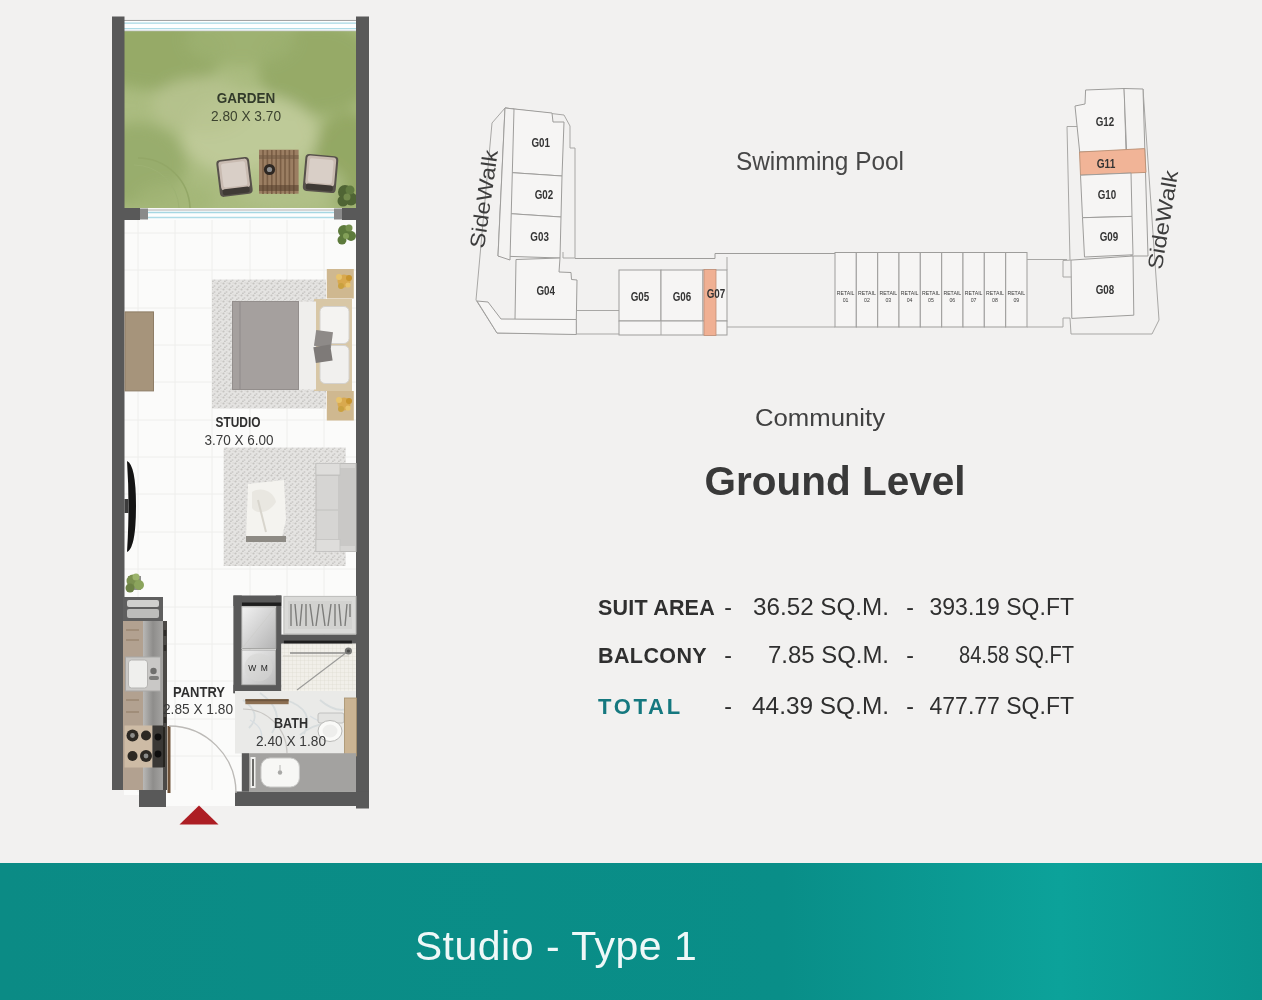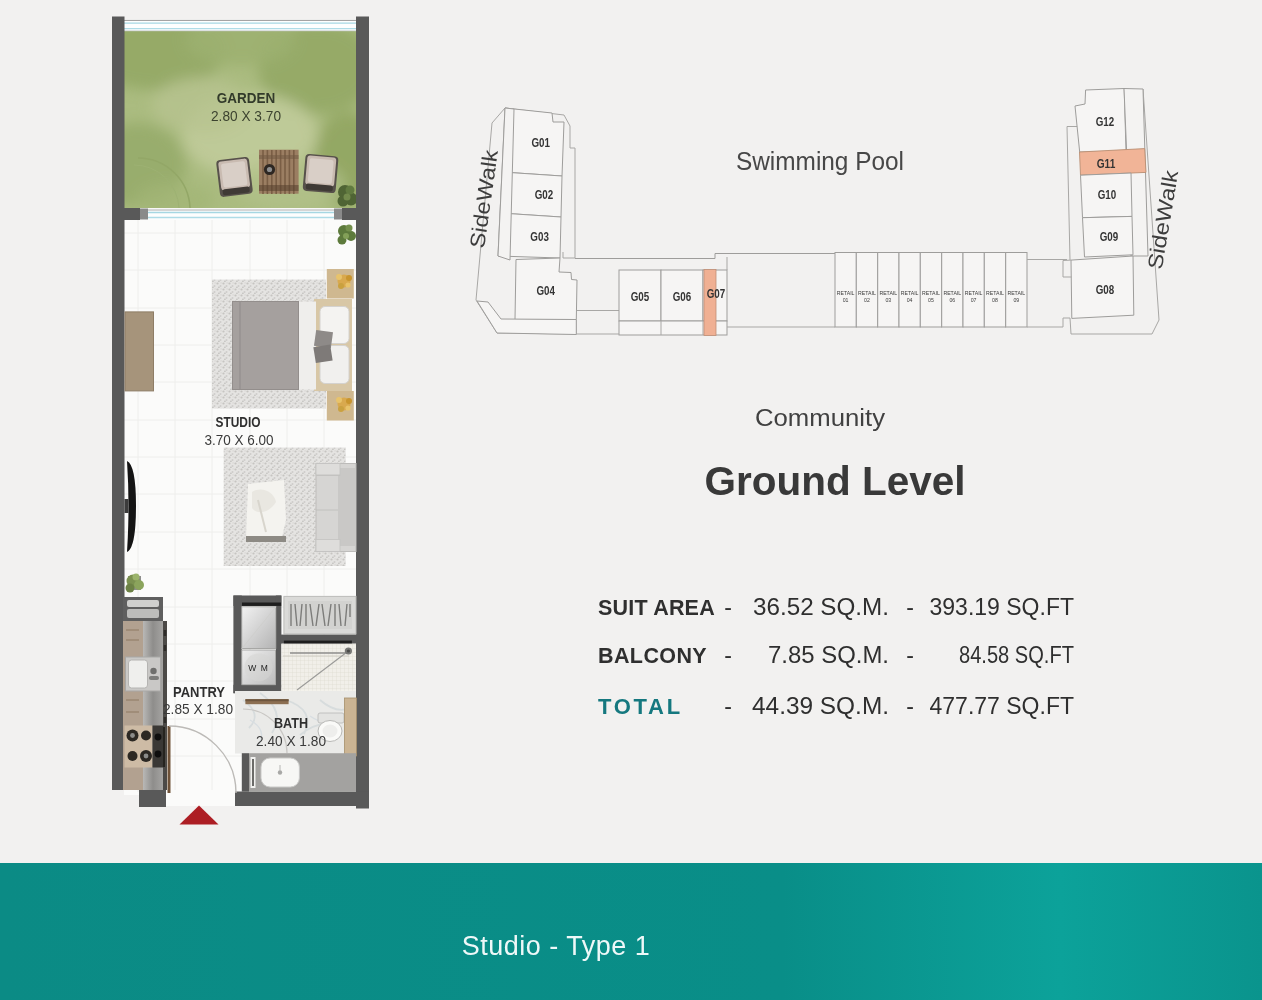--- a/index.html
+++ b/index.html
@@ -492,14 +492,14 @@
 
 <g>
   <rect x="261" y="758" width="38.4" height="29" rx="9" fill="#f7f7f5" stroke="#c9c9c7" stroke-width="1"></rect>
   <circle cx="280" cy="772.5" r="2.2" fill="#a8a8a6"></circle>
   <path d="M280,765 v6" stroke="#b5b5b3" stroke-width="1"></path>
 </g>
 </svg>
 
 <div style="position:absolute;left:0;top:863px;width:1262px;height:137px;background:linear-gradient(90deg,#0b8b85 0%,#098e88 62%,#0ca29a 84%,#0a948d 100%);">
 
-  <div style="position:absolute;left:0;top:0;width:1112px;text-align:center;"><span style="font-size:27px;color:#eef8f8;letter-spacing:0.5px;line-height:166px;">Studio - Type 1</span></div>
+  <div style="position:absolute;left:0;top:0;width:1112px;text-align:center;"><span style="font-size:41px;color:#eef8f8;letter-spacing:0.5px;line-height:166px;">Studio - Type 1</span></div>
 </div>
 
 </body></html>

